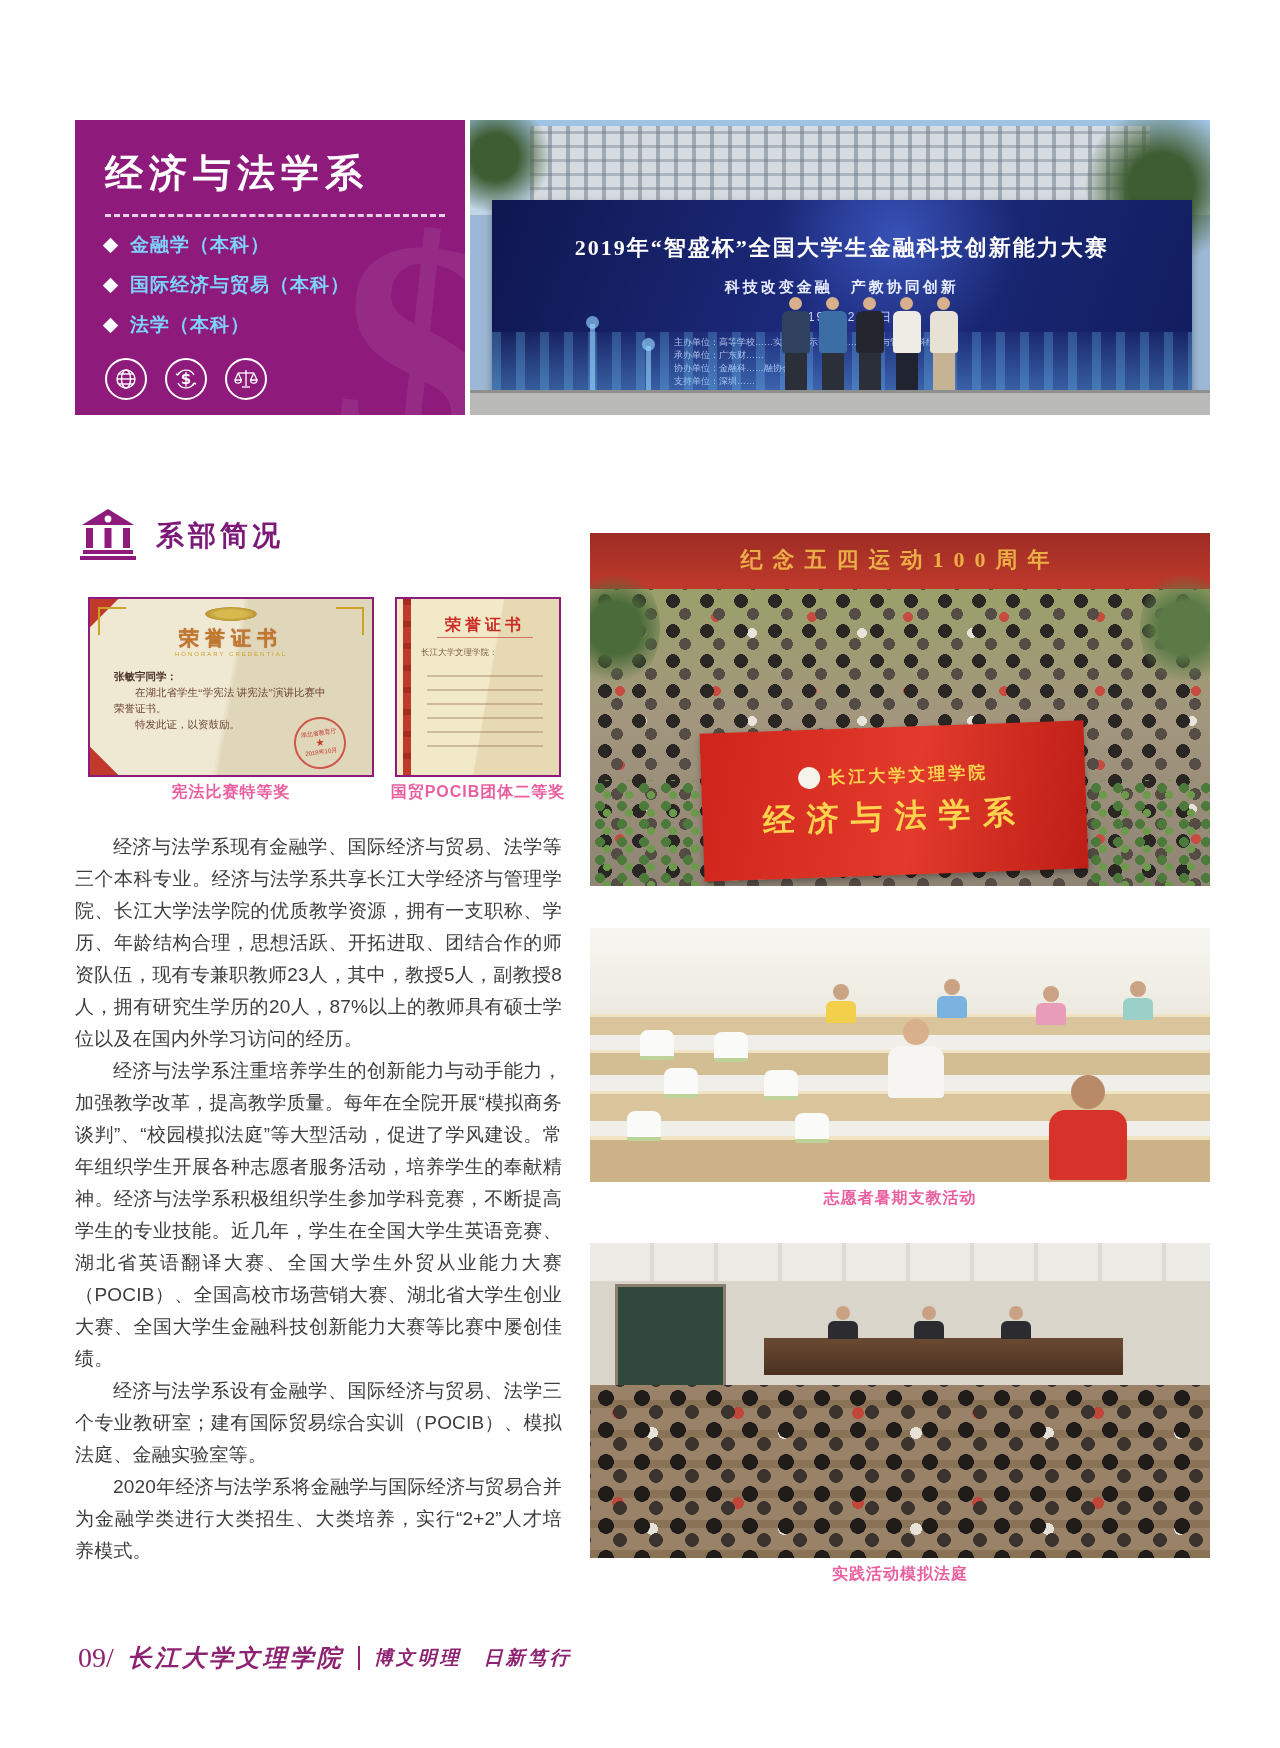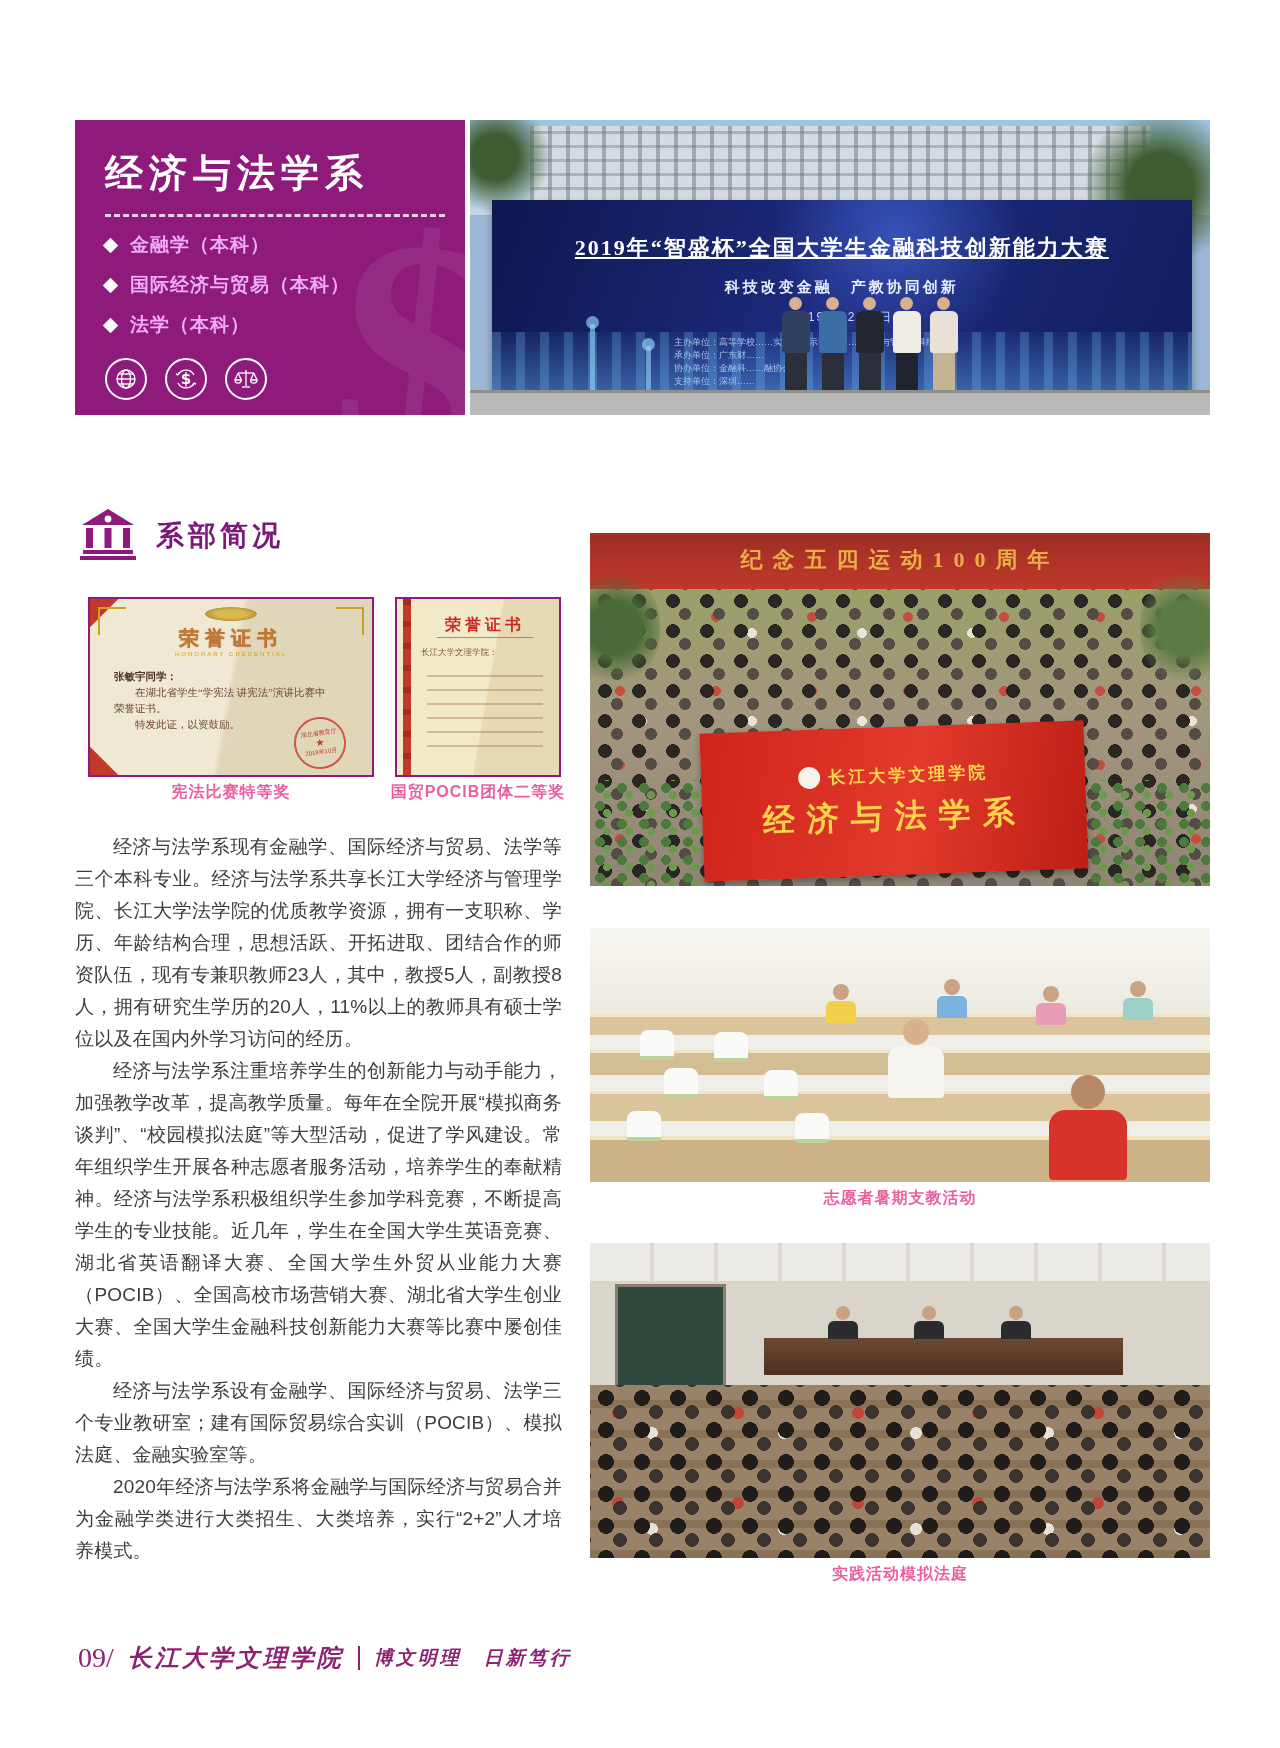--- a/index.html
+++ b/index.html
@@ -8,21 +8,21 @@
   .abs{position:absolute;}
 
   
   #dept-block{left:75px;top:120px;width:390px;height:295px;background:#8E1A7C;overflow:hidden;}
   #dept-watermark{right:-36px;top:70px;font:bold 330px "Liberation Serif","DejaVu Serif",serif;
         color:rgba(255,255,255,0.08);line-height:1;transform:rotate(6deg);}
   #dept-title{left:30px;top:28px;color:#fff;font:bold 38px "Liberation Serif","DejaVu Serif",serif;
         letter-spacing:6px;}
   #dept-dash{left:30px;top:94px;width:340px;border-top:3px dashed rgba(255,255,255,0.8);}
   #majors{left:30px;top:112px;list-style:none;margin:0;padding:0;}
-  #majors li{display:flex;align-items:center;margin:0 0 14px 0;color:#f0abfc;
+  #majors li{display:flex;align-items:center;margin:0 0 14px 0;color:#7dd3fc;
         font:bold 19px "Liberation Serif","DejaVu Serif",serif;letter-spacing:1px;text-align:center;}
   .diamond{width:11px;height:11px;background:#fff;transform:rotate(45deg);margin-right:14px;flex:0 0 auto;}
   #dept-icons{left:30px;top:238px;display:flex;gap:18px;}
   .coin{width:38px;height:38px;border:2px solid #fff;border-radius:50%;display:flex;
         align-items:center;justify-content:center;position:relative;}
   .coin svg{display:block;}
   .coin .dollar{position:absolute;left:0;top:0;width:100%;height:100%;display:flex;align-items:center;
         justify-content:center;color:#fff;font:bold 15px "DejaVu Sans",sans-serif;}
 
   
@@ -33,21 +33,21 @@
         repeating-linear-gradient(0deg,rgba(95,110,125,.35) 0 3px,transparent 3px 14px);}
   .palm{position:absolute;width:110px;height:110px;border-radius:50%;
         background:radial-gradient(circle,#3f5d33 30%,rgba(63,93,51,0) 72%);}
   #palm-l{left:-30px;top:-18px;} #palm-r{right:-26px;top:-14px;width:150px;height:160px;}
   #hero-ground{left:0;bottom:0;right:0;height:22px;background:#b9b9b7;border-top:3px solid #8f8f8d;}
   #billboard{left:3%;right:2.5%;top:27%;bottom:7%;
         background:radial-gradient(circle at 58% 18%,rgba(90,130,255,.45),rgba(0,0,0,0) 28%),
         linear-gradient(110deg,#0f1750,#1d2b7e 48%,#121d5e);
         box-shadow:0 4px 8px rgba(0,0,0,.35);}
   #bb-title{left:0;right:0;top:17%;text-align:center;color:#fff;
-        font:bold 22px "Liberation Serif","DejaVu Serif",serif;letter-spacing:2px;text-decoration:underline;}
+        font:bold 22px "Liberation Serif","DejaVu Serif",serif;letter-spacing:2px;}
   #bb-sub{left:0;right:0;top:40%;text-align:center;color:#e8edff;font:bold 15px "Liberation Sans",sans-serif;letter-spacing:3px;}
   #bb-date{left:0;right:0;top:56%;text-align:center;color:#cfd8ff;font:12px "Liberation Sans",sans-serif;letter-spacing:2px;}
   #bb-orgs{left:26%;top:70%;width:54%;color:#b9c4ea;font:9px/13px "Liberation Sans",sans-serif;}
   #bb-sky{left:0;right:0;bottom:0;height:32%;
         background:linear-gradient(to top,rgba(110,195,255,.38),rgba(110,195,255,0)),
         repeating-linear-gradient(90deg,rgba(120,205,255,.28) 0 9px,rgba(120,205,255,.04) 9px 24px);}
   .tower{position:absolute;bottom:0;width:5px;background:rgba(150,215,255,.6);}
   .tower::before{content:"";position:absolute;top:-8px;left:-4px;width:13px;height:13px;border-radius:50%;
         background:rgba(150,215,255,.65);}
   #tower1{left:14%;height:70px;} #tower2{left:22%;height:48px;}
@@ -314,21 +314,21 @@
     <div id="cert2-ribbon" class="abs"></div>
     <div id="cert2-title" class="abs">荣誉证书</div>
     <div id="cert2-underline" class="abs"></div>
     <div id="cert2-line" class="abs">长江大学文理学院：</div>
     <div id="cert2-rows" class="abs"></div>
   </div>
   <div id="cap1" class="cert-cap">宪法比赛特等奖</div>
   <div id="cap2" class="cert-cap">国贸POCIB团体二等奖</div>
 
   <div id="article" class="abs">
-    <p>经济与法学系现有金融学、国际经济与贸易、法学等三个本科专业。经济与法学系共享长江大学经济与管理学院、长江大学法学院的优质教学资源，拥有一支职称、学历、年龄结构合理，思想活跃、开拓进取、团结合作的师资队伍，现有专兼职教师23人，其中，教授5人，副教授8人，拥有研究生学历的20人，11%以上的教师具有硕士学位以及在国内外学习访问的经历。</p>
+    <p>经济与法学系现有金融学、国际经济与贸易、法学等三个本科专业。经济与法学系共享长江大学经济与管理学院、长江大学法学院的优质教学资源，拥有一支职称、学历、年龄结构合理，思想活跃、开拓进取、团结合作的师资队伍，现有专兼职教师23人，其中，教授5人，副教授8人，拥有研究生学历的20人，87%以上的教师具有硕士学位以及在国内外学习访问的经历。</p>
     <p>经济与法学系注重培养学生的创新能力与动手能力，加强教学改革，提高教学质量。每年在全院开展“模拟商务谈判”、“校园模拟法庭”等大型活动，促进了学风建设。常年组织学生开展各种志愿者服务活动，培养学生的奉献精神。经济与法学系积极组织学生参加学科竞赛，不断提高学生的专业技能。近几年，学生在全国大学生英语竞赛、湖北省英语翻译大赛、全国大学生外贸从业能力大赛（POCIB）、全国高校市场营销大赛、湖北省大学生创业大赛、全国大学生金融科技创新能力大赛等比赛中屡创佳绩。</p>
     <p>经济与法学系设有金融学、国际经济与贸易、法学三个专业教研室；建有国际贸易综合实训（POCIB）、模拟法庭、金融实验室等。</p>
     <p>2020年经济与法学系将金融学与国际经济与贸易合并为金融学类进行大类招生、大类培养，实行“2+2”人才培养模式。</p>
   </div>
 
   <div id="photo1" class="photo">
     <div id="p1-crowd" class="abs"></div>
     <div id="p1-banner" class="abs">
       <div id="p1-banner-text" class="abs">纪念五四运动100周年</div>
     </div>

